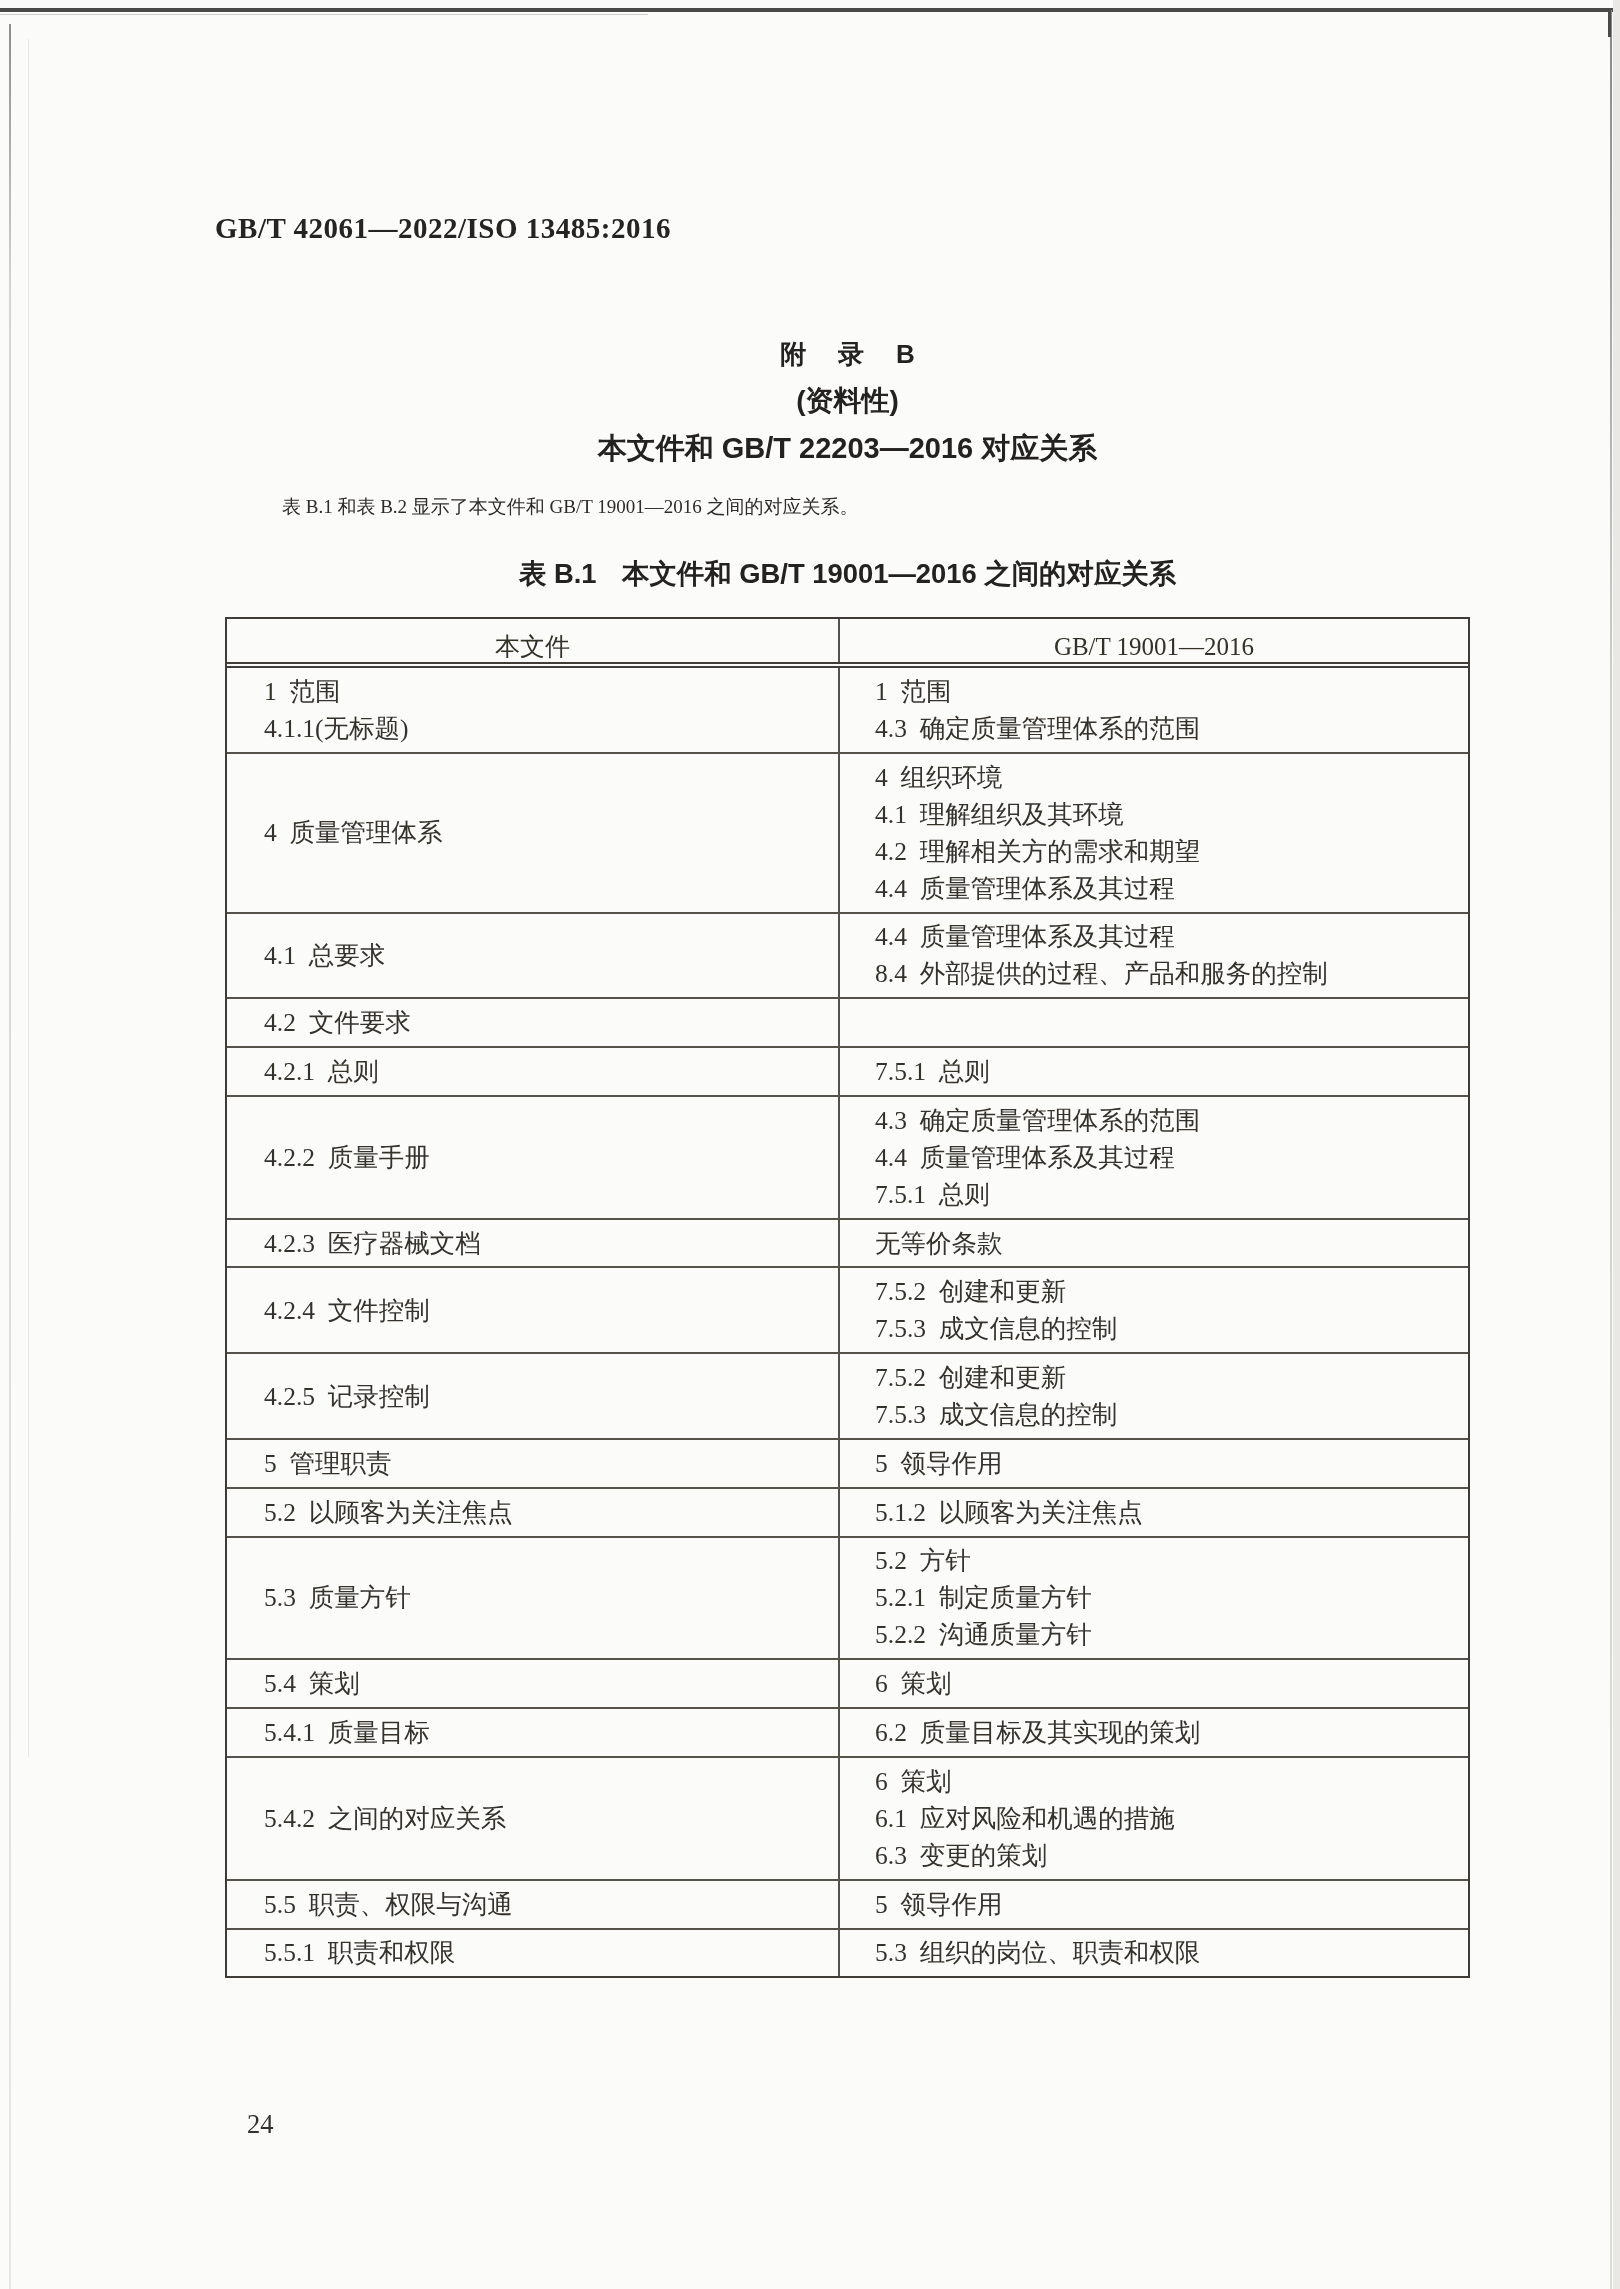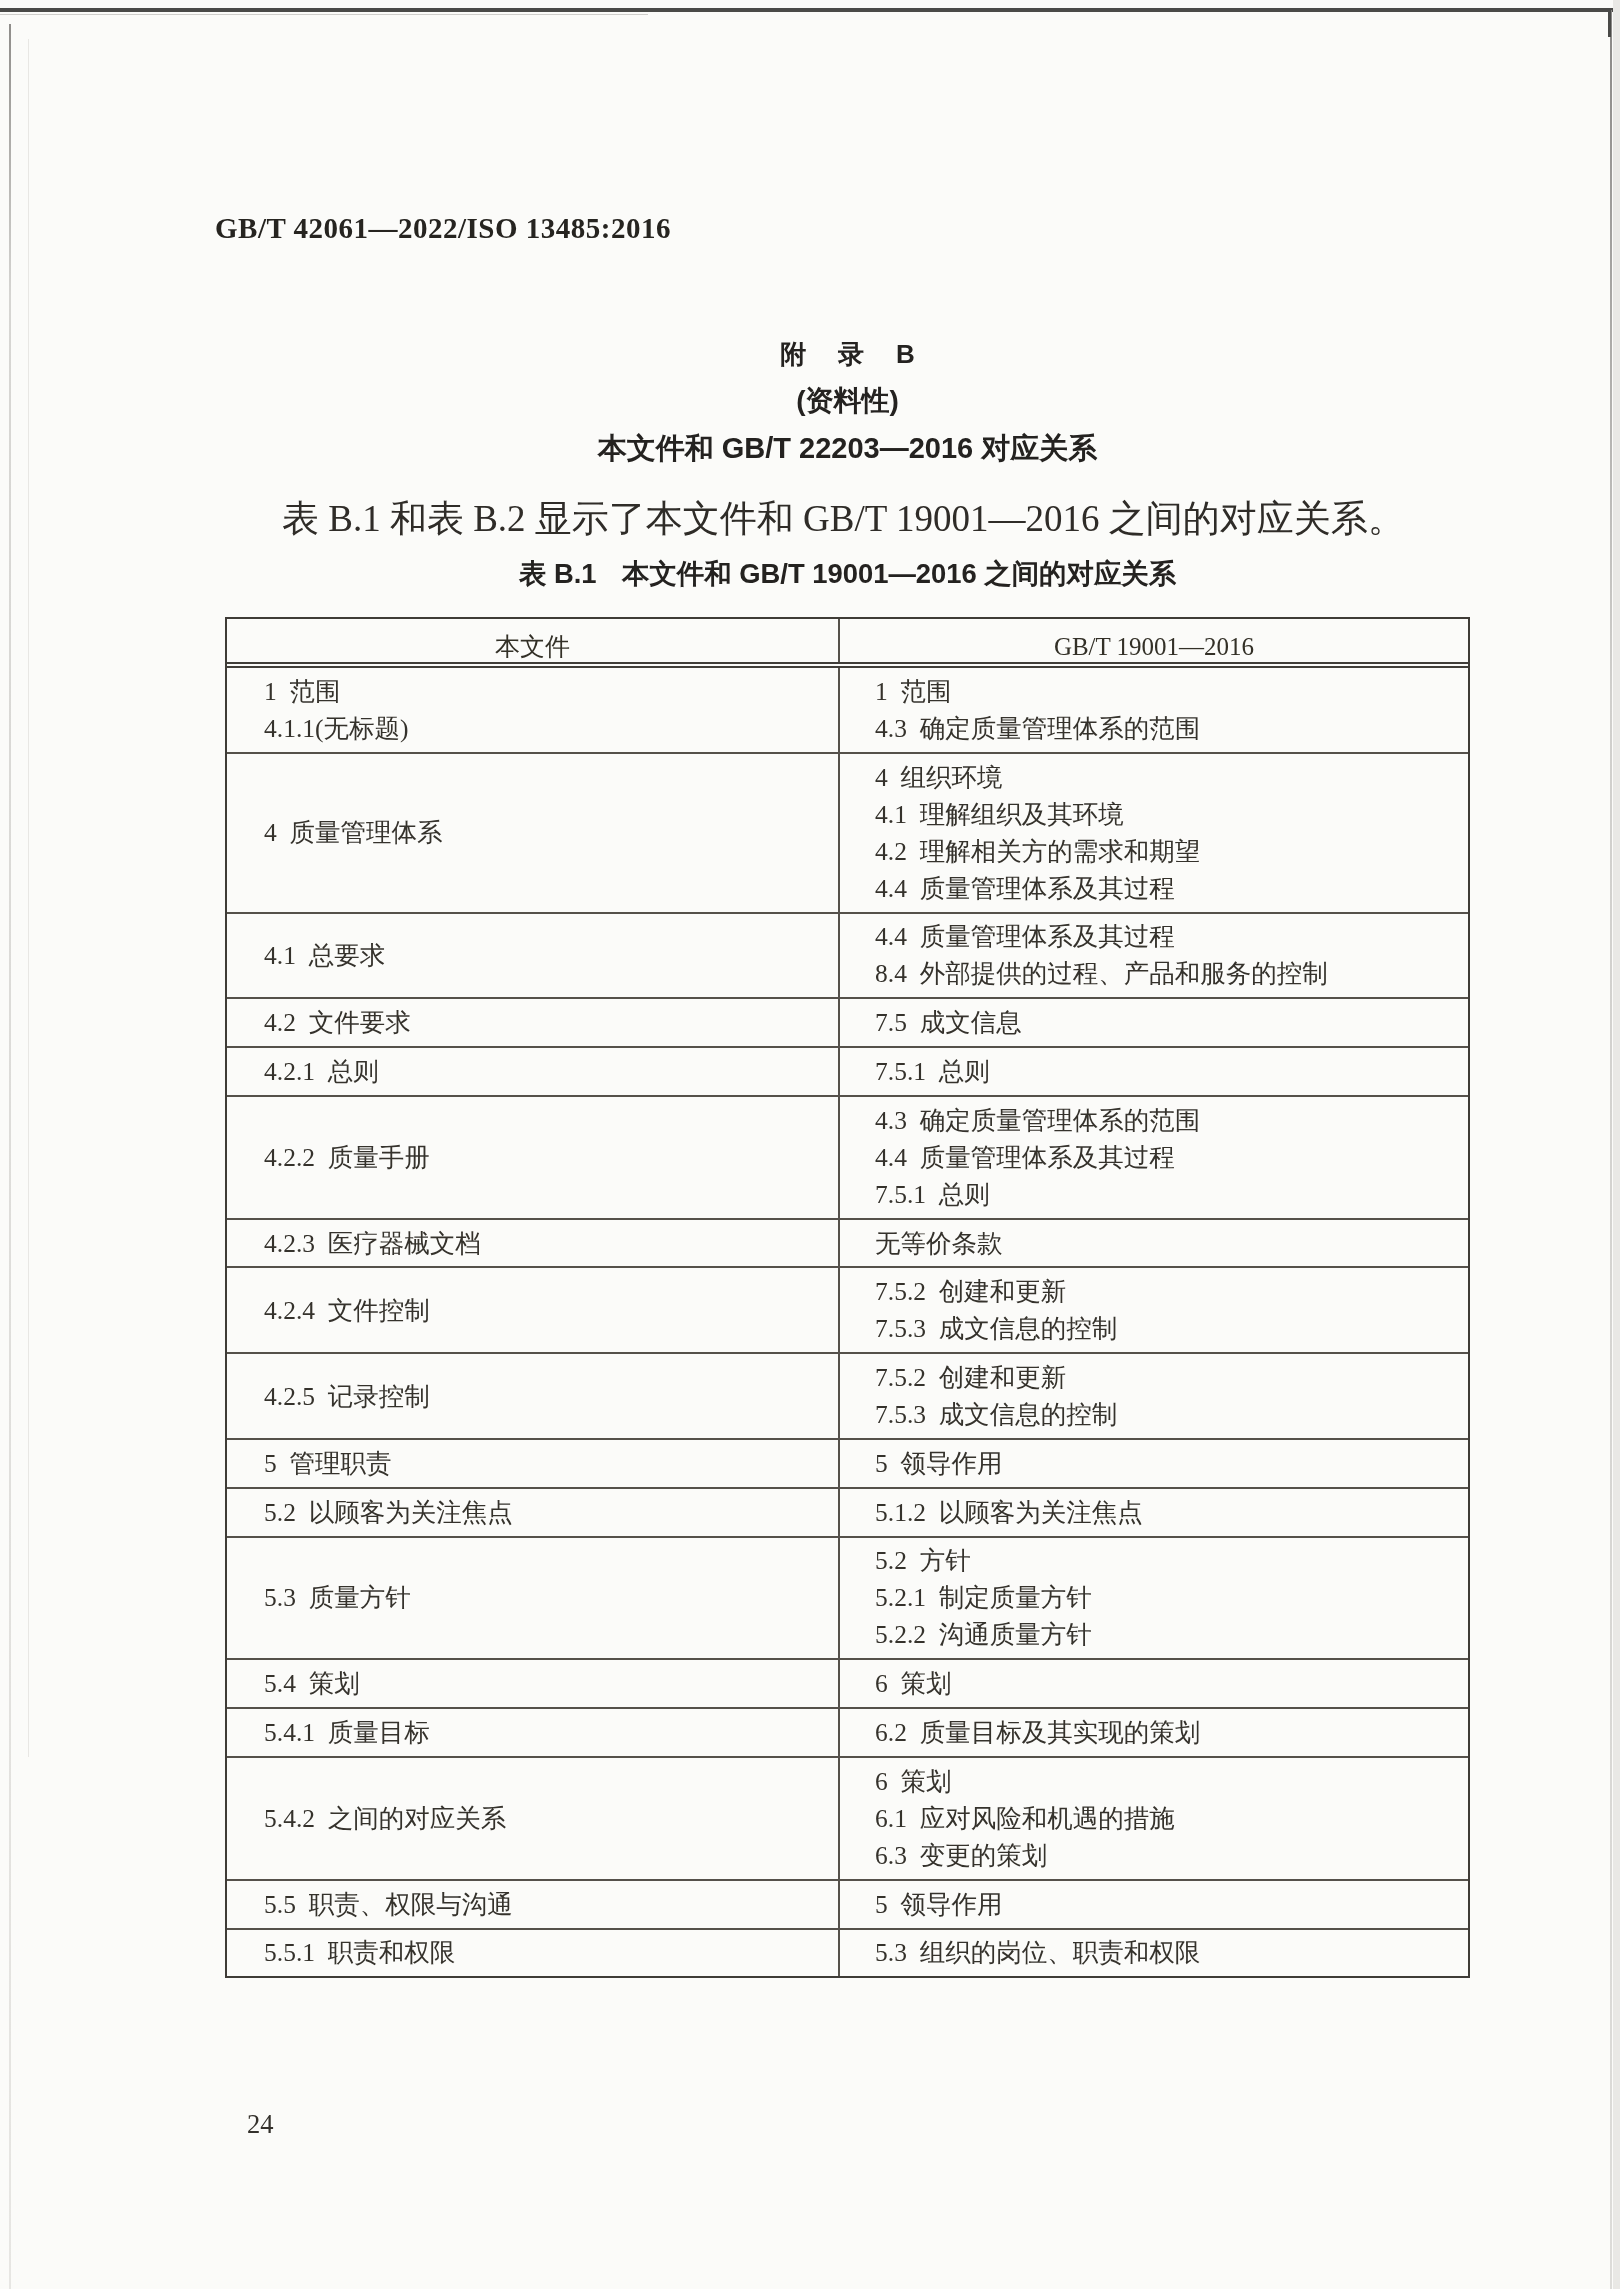--- a/index.html
+++ b/index.html
@@ -23,21 +23,21 @@
   .std-header{
     position:absolute;left:215px;top:196px;font-size:29px;font-weight:bold;
     letter-spacing:0.5px;white-space:pre;color:#262420;margin-top:16px;
   }
   .center-block{position:absolute;left:225px;width:1245px;text-align:center;}
   .heading-font{font-family:"Liberation Sans","DejaVu Sans",sans-serif;}
   .t-appendix{top:337px;font-size:26px;font-weight:bold;word-spacing:0.95em;color:#242220;}
   .t-informative{top:382px;font-size:28px;font-weight:bold;color:#242220;}
   .t-subtitle{top:429px;font-size:29px;font-weight:bold;color:#242220;}
   .intro{
-    position:absolute;left:282px;top:494px;font-size:37px;color:#2f2c28;white-space:pre;
+    position:absolute;left:282px;top:494px;font-size:19px;color:#2f2c28;white-space:pre;
   }
   .caption{top:556px;font-size:27.4px;font-weight:bold;color:#242220;}
   .caption .cap-label{margin-right:25.5px;}
 
   
   .tbl{
     position:absolute;left:225px;top:617px;width:1245px;box-sizing:border-box;
     border:2.9px solid #3f3c37;background:#fbfbf9;
   }
   .thead{display:flex;border-bottom:6.9px double #403d39;}
@@ -117,23 +117,20 @@
           </div>
           <div class="td td-right">
             <div class="cell-line">4.4  质量管理体系及其过程</div>
             <div class="cell-line">8.4  外部提供的过程、产品和服务的控制</div>
           </div>
         </div>
         <div class="tr">
           <div class="td td-left">
             <div class="cell-line">4.2  文件要求</div>
           </div>
-          <div class="td td-right">
-            <div class="cell-line">7.5  成文信息</div>
-          </div>
         </div>
         <div class="tr">
           <div class="td td-left">
             <div class="cell-line">4.2.1  总则</div>
           </div>
           <div class="td td-right">
             <div class="cell-line">7.5.1  总则</div>
           </div>
         </div>
         <div class="tr">

